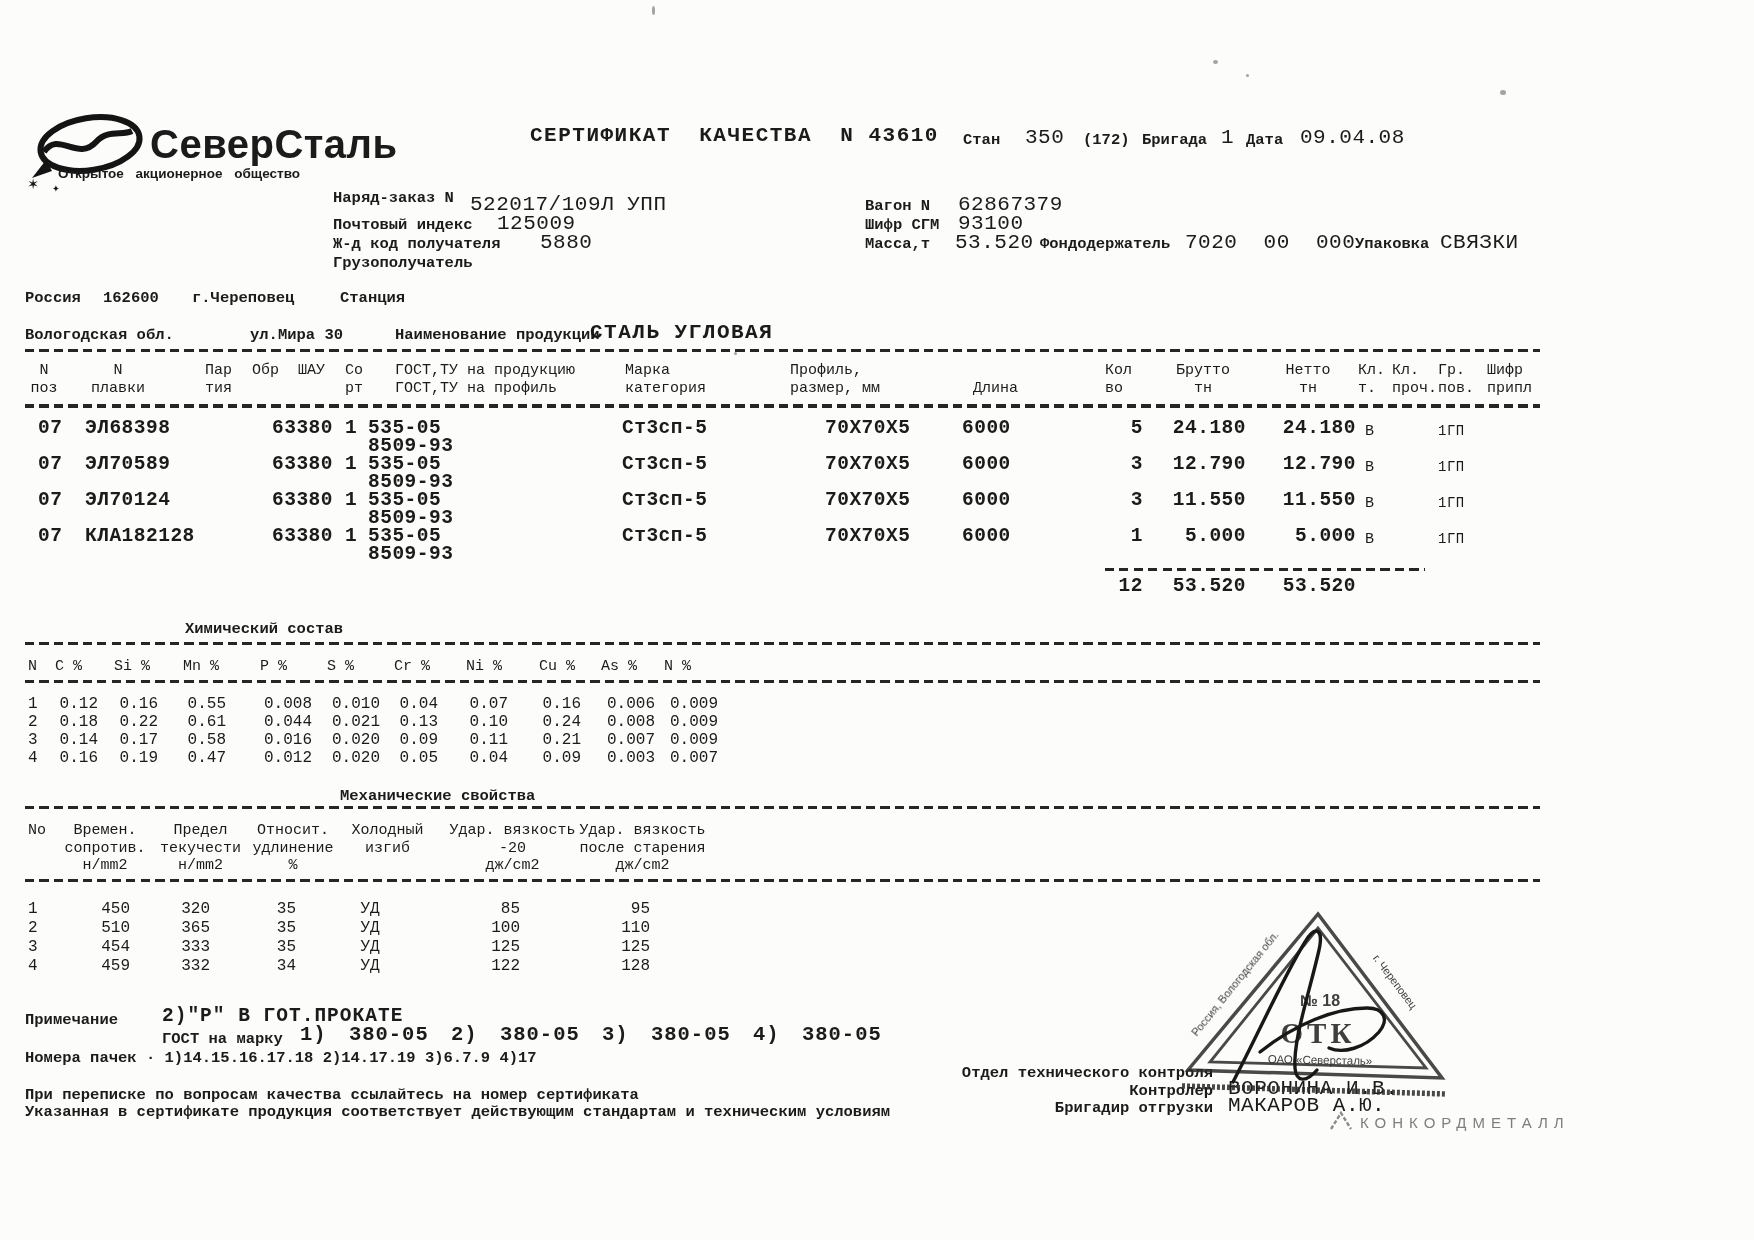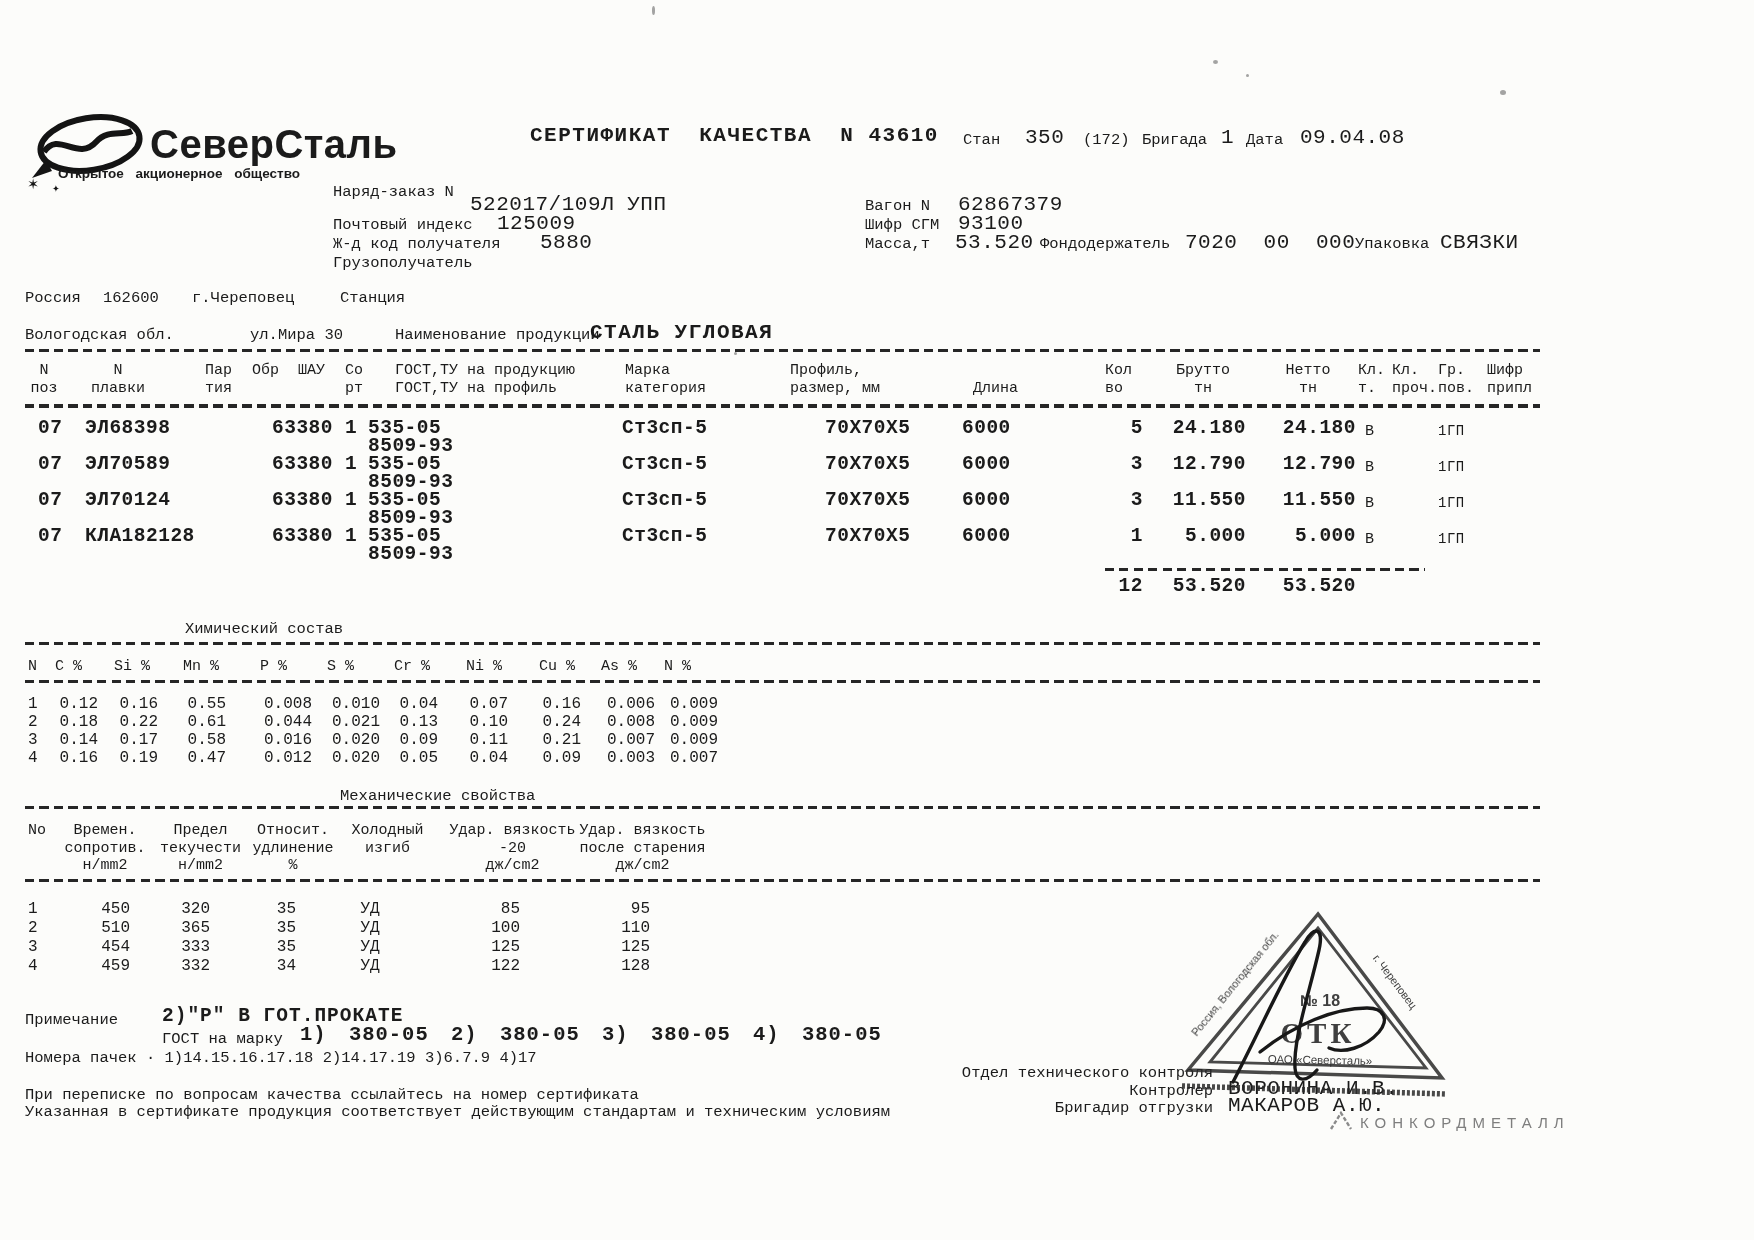--- a/index.html
+++ b/index.html
@@ -1,19 +1,19 @@
 <!DOCTYPE html>
 <html><head>
 <meta charset="utf-8">
 <style>
   html,body{margin:0;padding:0;background:#d8d8d8;}
   .page{position:relative;width:1754px;height:1240px;background:#fcfcfa;overflow:hidden;
         font-family:"Liberation Mono","DejaVu Sans Mono",monospace;color:#1b1b1b;}
   .abs{position:absolute;white-space:pre;}
-  .lbl{font-size:15.5px;}
+  .lbl{font-size:15.5px;font-weight:bold;}
   .sm{font-size:15px;}
   .val{font-weight:400;font-size:21px;letter-spacing:.5px;}
   .big{font-weight:700;font-size:21px;letter-spacing:1.5px;}
   .dash{position:absolute;height:2.6px;
         background:repeating-linear-gradient(90deg,#262626 0 9px,transparent 9px 14.5px);}
   .dash.heavy{height:4px;}
   
   .mh{position:absolute;top:0;font-size:15px;line-height:17.5px;white-space:pre-line;}
   .mrow{position:relative;height:36px;}
   .mc{position:absolute;top:0;font-weight:700;font-size:19.5px;letter-spacing:.5px;
@@ -65,21 +65,21 @@
 
   <span class="abs big" style="left:530px;top:124px">СЕРТИФИКАТ  КАЧЕСТВА  N 43610</span>
   <span class="abs lbl" style="left:963px;top:131px">Стан</span>
   <span class="abs val" style="left:1025px;top:126px">350</span>
   <span class="abs lbl" style="left:1083px;top:131px">(172)</span>
   <span class="abs lbl" style="left:1142px;top:131px">Бригада</span>
   <span class="abs val" style="left:1221px;top:126px">1</span>
   <span class="abs lbl" style="left:1246px;top:131px">Дата</span>
   <span class="abs val" style="left:1300px;top:126px">09.04.08</span>
 
-  <span class="abs lbl" style="left:333px;top:183px">Наряд-заказ N</span>
+  <span class="abs lbl" style="left:333px;top:189px">Наряд-заказ N</span>
   <span class="abs val" style="left:470px;top:193px">522017/109Л УПП</span>
   <span class="abs lbl" style="left:333px;top:216px">Почтовый индекс</span>
   <span class="abs val" style="left:497px;top:212px">125009</span>
   <span class="abs lbl" style="left:333px;top:235px">Ж-д код получателя</span>
   <span class="abs val" style="left:540px;top:231px">5880</span>
   <span class="abs lbl" style="left:333px;top:254px">Грузополучатель</span>
 
   <span class="abs lbl" style="left:865px;top:197px">Вагон N</span>
   <span class="abs val" style="left:958px;top:193px">62867379</span>
   <span class="abs lbl" style="left:865px;top:216px">Шифр СГМ</span>

